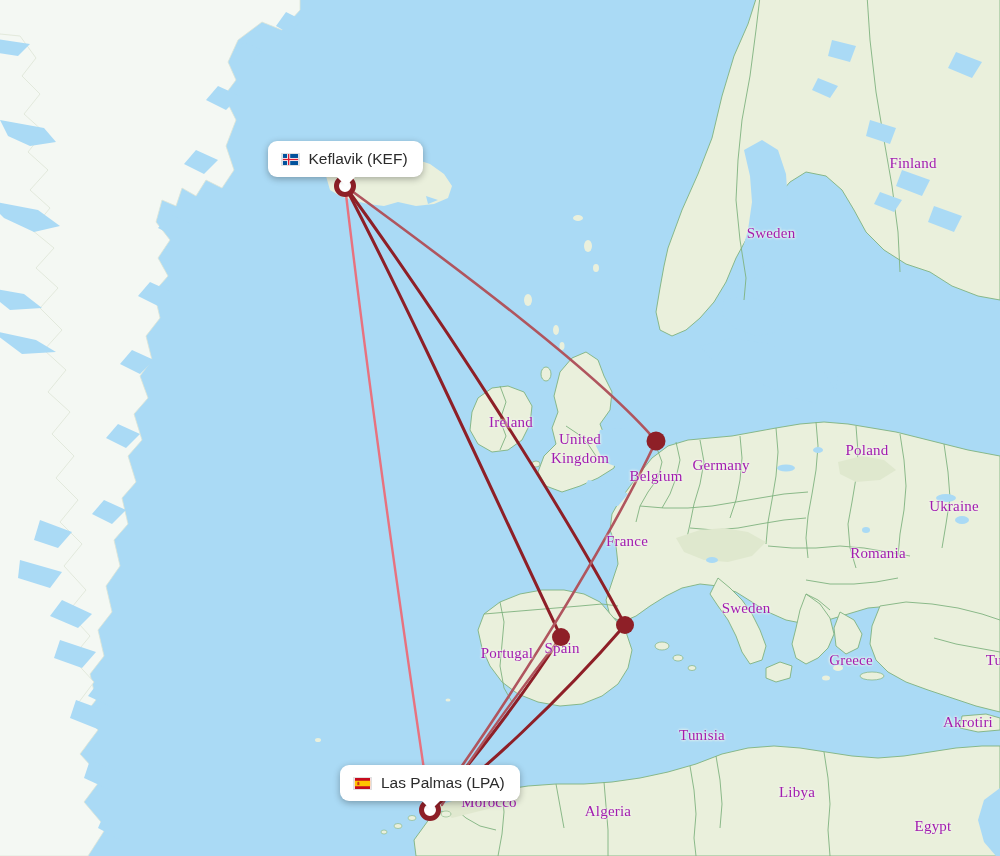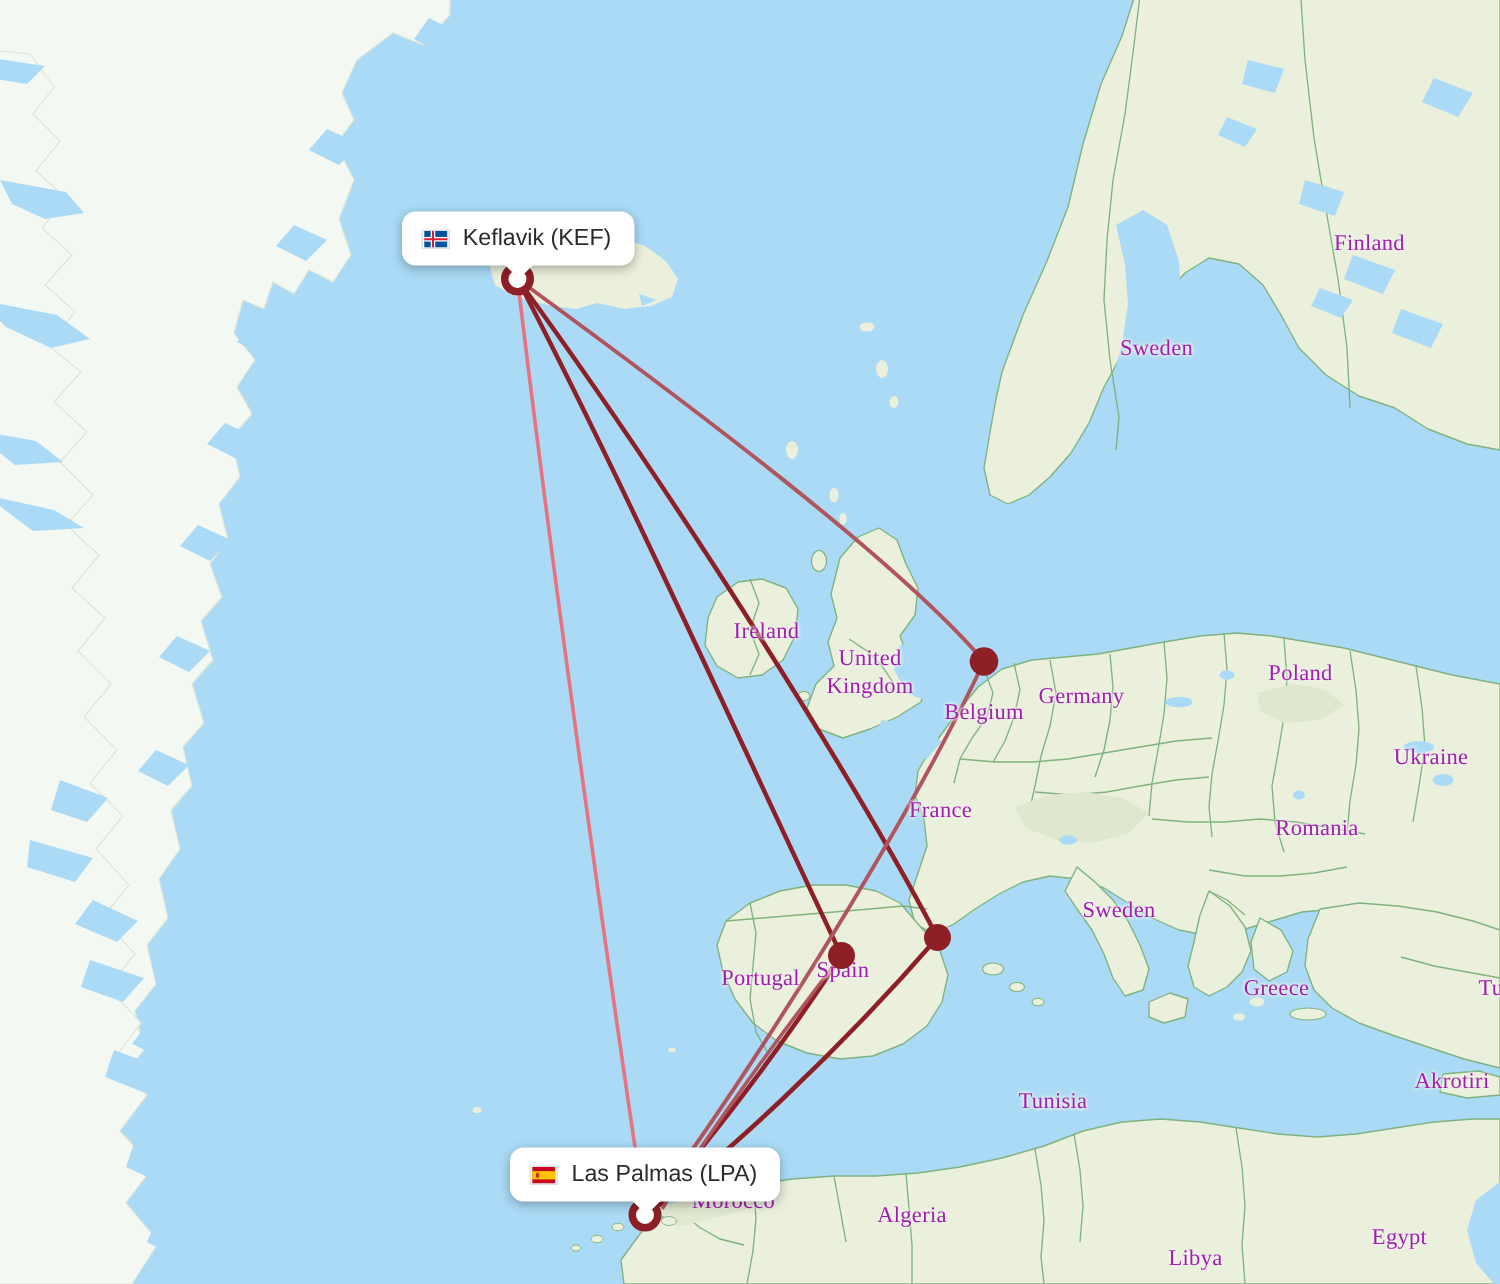--- a/index.html
+++ b/index.html
@@ -271,21 +271,21 @@
       <div class="country-label" style="left: 878px; top: 553px;">Romania</div>
       <div class="country-label" style="left: 746px; top: 608px;">Sweden</div>
       <div class="country-label" style="left: 851px; top: 660px;">Greece</div>
       <div class="country-label" style="left: 994px; top: 660px;">Tu</div>
       <div class="country-label" style="left: 507px; top: 653px;">Portugal</div>
       <div class="country-label" style="left: 562px; top: 648px;">Spain</div>
       <div class="country-label" style="left: 702px; top: 735px;">Tunisia</div>
       <div class="country-label" style="left: 956px; top: 722px; margin-left: 12px;">Akrotiri</div>
       <div class="country-label" style="left: 489px; top: 802px;">Morocco</div>
       <div class="country-label" style="left: 608px; top: 811px;">Algeria</div>
-      <div class="country-label" style="left: 797px; top: 840px;">Libya</div>
+      <div class="country-label" style="left: 797px; top: 792px;">Libya</div>
       <div class="country-label" style="left: 933px; top: 826px;">Egypt</div>
     </div>
 
   <div id="stops">
       <div class="marker" style="left: 656px; top: 441px; width: 19px; height: 19px; background: rgb(142, 31, 39);"></div>
       <div class="marker" style="left: 561px; top: 637px; width: 18px; height: 18px; background: rgb(142, 31, 39);"></div>
       <div class="marker" style="left: 625px; top: 625px; width: 18px; height: 18px; background: rgb(142, 31, 39);"></div>
     </div>
 
   <div class="endpoint" id="origin-marker" style="left: 345px; top: 186px;"></div>

